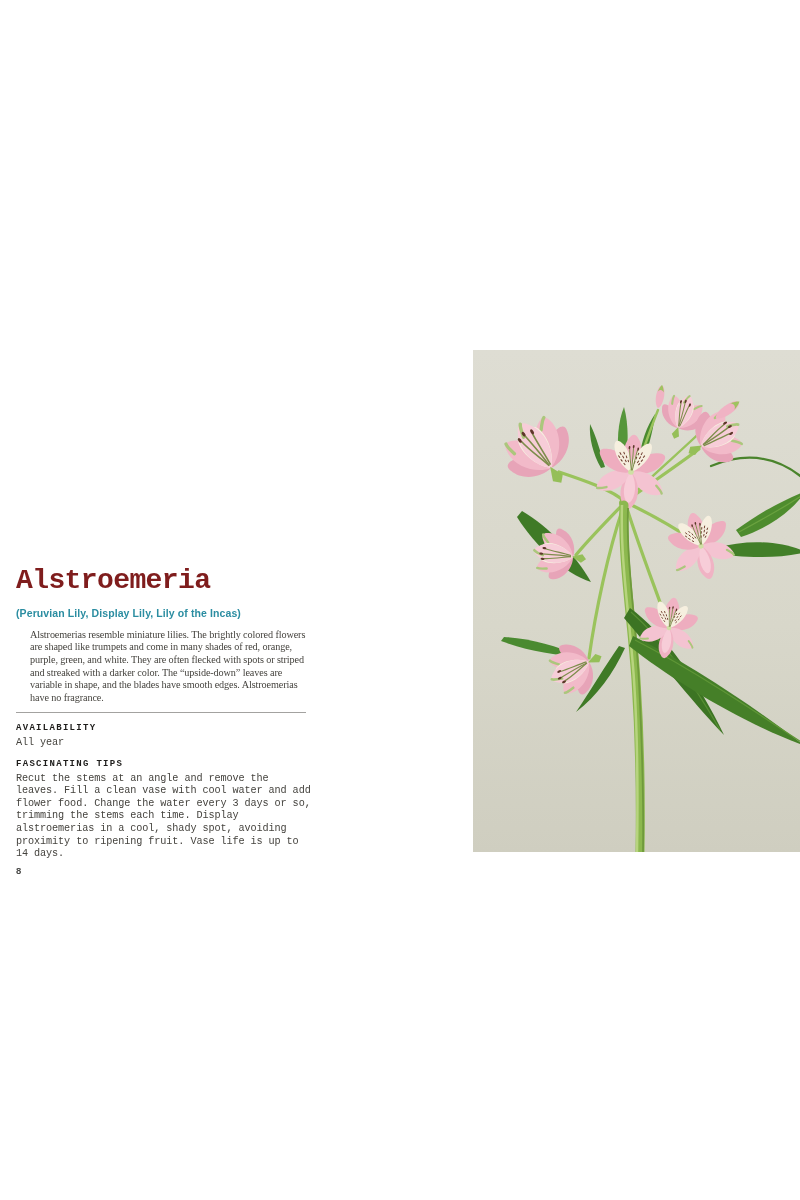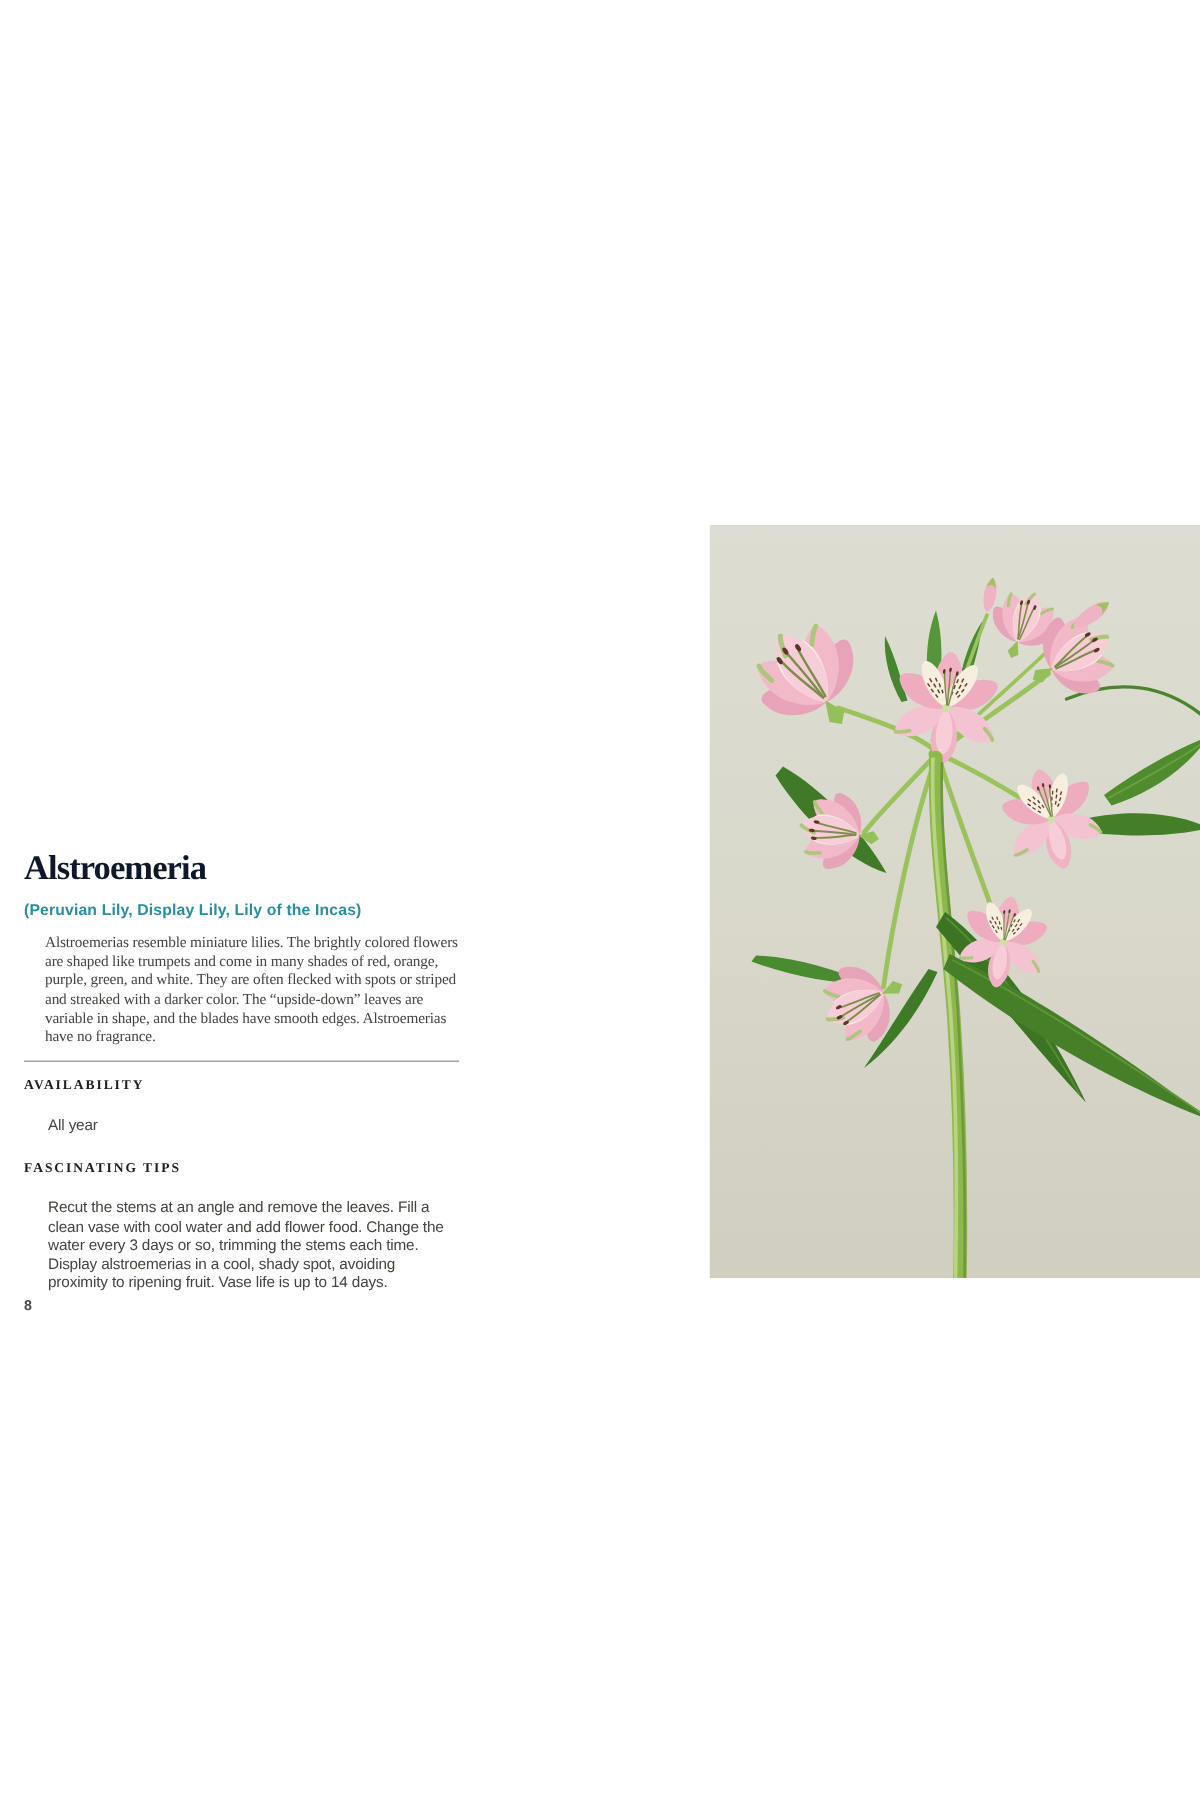--- a/index.html
+++ b/index.html
@@ -2,39 +2,39 @@
 <html><head>
 <meta charset="utf-8">
 <style>
   html,body{margin:0;padding:0;background:#ffffff;}
   .canvas{
     position:relative;width:800px;height:1200px;background:#ffffff;
     overflow:hidden;font-family:"Liberation Sans",sans-serif;
   }
   .text-col{position:absolute;left:16px;top:566px;width:296px;}
   .title{
-    margin:0 0 10px 0;font-size:23px;line-height:1.1;font-weight:700;
-    color:#0f172a;letter-spacing:-0.6px;font-family:Liberation Serif, serif;
+    margin:0 0 10px 0;font-size:28px;line-height:1.1;font-weight:700;
+    color:#7f1d1d;letter-spacing:-0.6px;font-family:Liberation Mono, monospace;
   }
   .subtitle{
     margin:0 0 10px 0;font-size:10.5px;font-weight:700;color:#2b8da1;
     letter-spacing:0.1px;
   }
   .description{
     margin:0 0 8px 14px;font-family:"Liberation Serif",serif;
     font-size:10.2px;line-height:12.6px;color:#45433e;letter-spacing:-0.1px;
   }
   .rule{border:none;border-top:1px solid #a3a2a0;margin:0 0 10px 0;width:290px;}
   .info-section{margin:0 0 9px 0;}
   .info-section h2{
     margin:0 0 3px 0;font-size:9px;line-height:1.2;font-weight:700;
-    letter-spacing:1.3px;color:#1e1d1b;font-family:Liberation Serif, serif;
+    letter-spacing:1.3px;color:#1e1d1b;font-family:Liberation Mono, monospace;
   }
   .info-section p{
-    margin:16px;font-family:Liberation Sans, sans-serif;font-size:10.2px;
+    margin:0;font-family:Liberation Mono, monospace;font-size:10.2px;
     line-height:12.6px;color:#45433e;letter-spacing:-0.1px;
   }
   .page-number{
     position:absolute;left:16px;top:865px;font-size:9.5px;font-weight:700;
     color:#4a4a48;
   }
   .photo{position:absolute;left:473px;top:350px;width:327px;height:502px;}
   .photo svg{display:block;}
 </style>
 </head>

